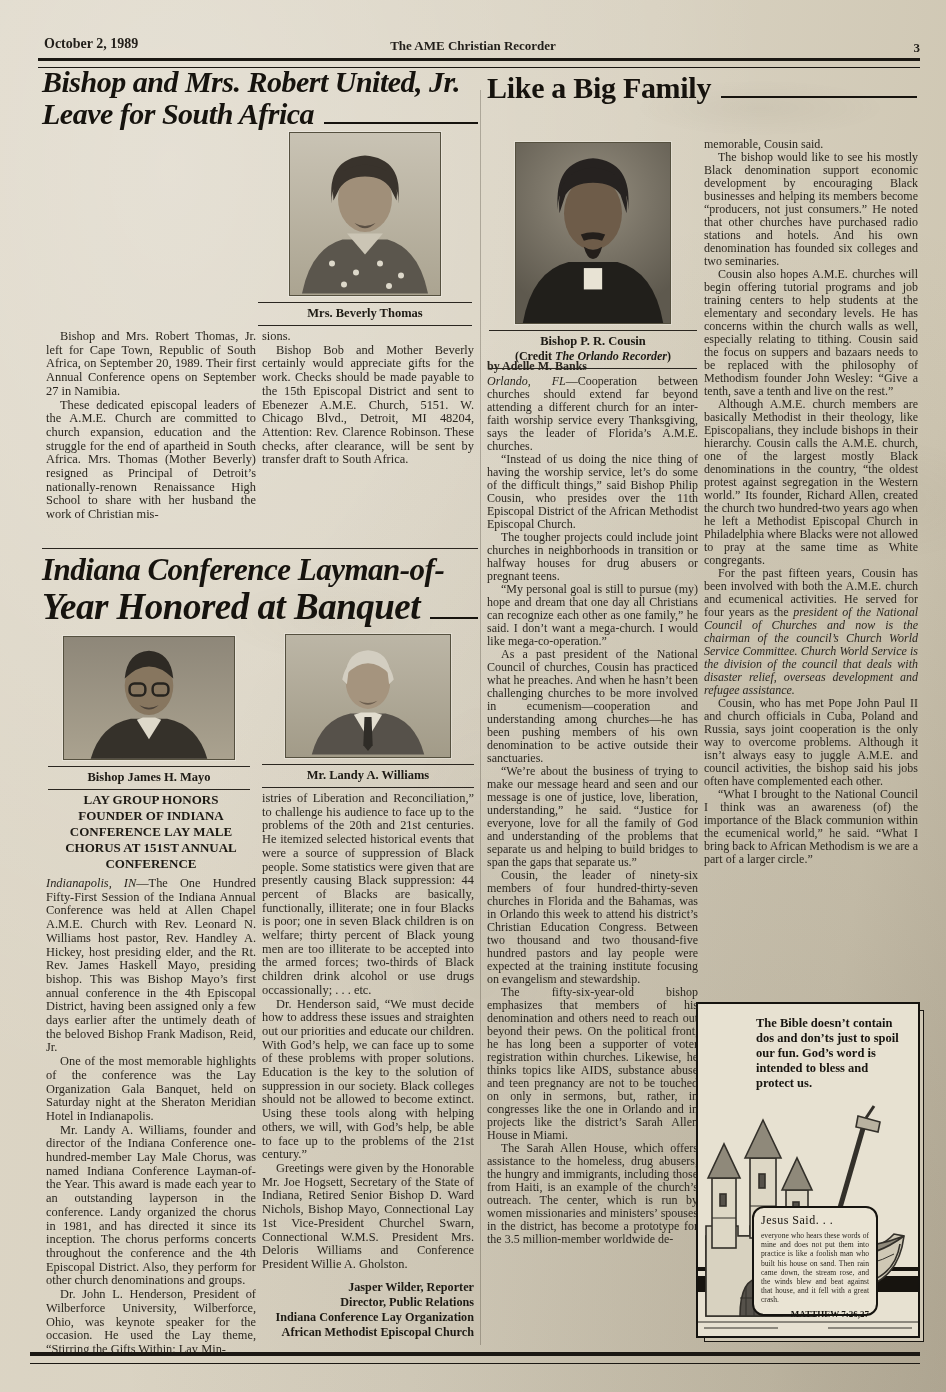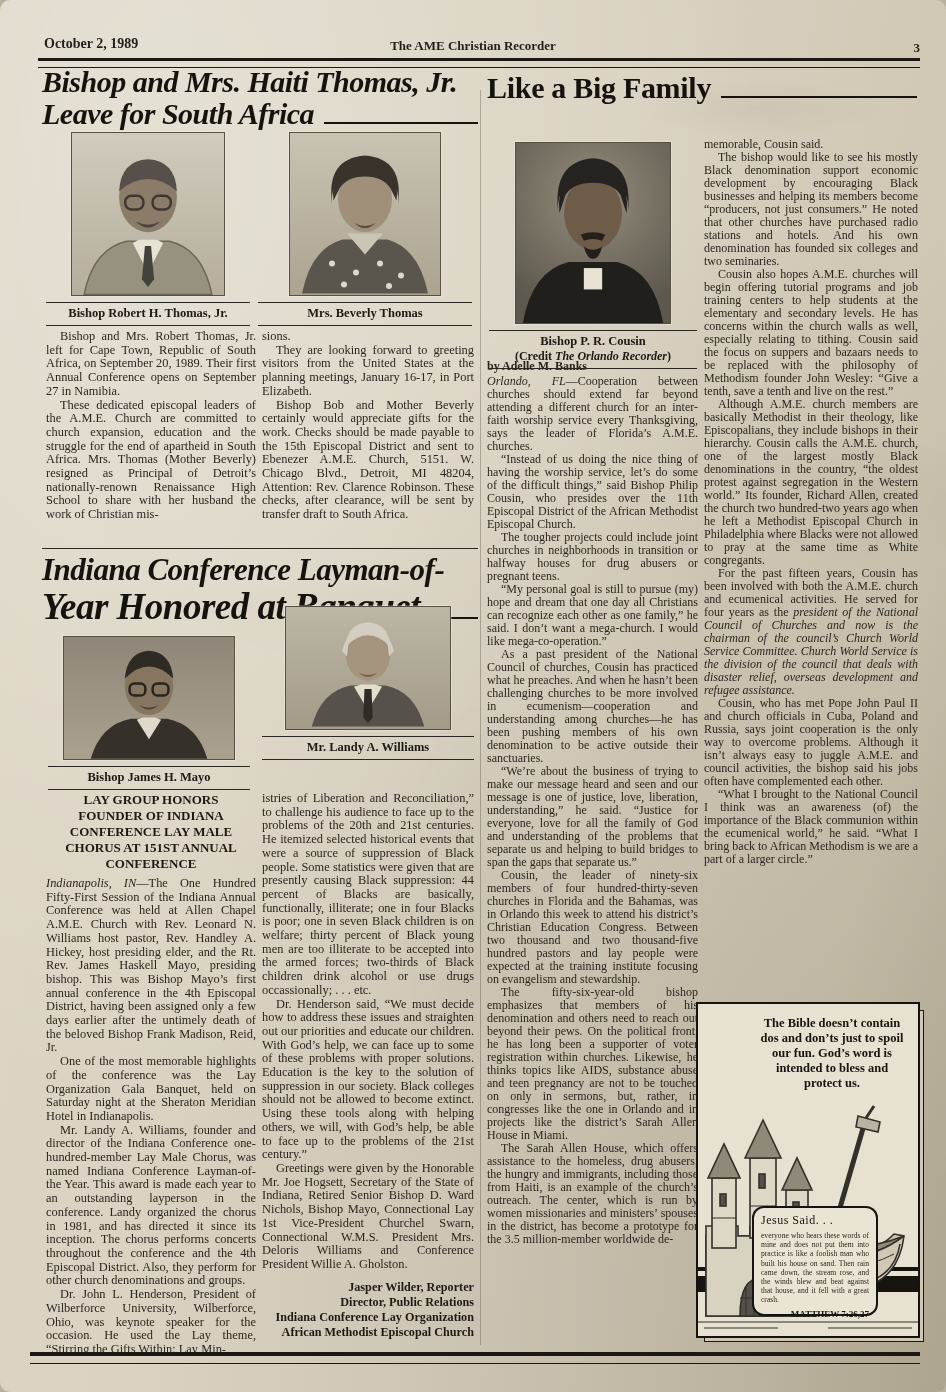--- a/index.html
+++ b/index.html
@@ -9,21 +9,20 @@
     font-family:"Liberation Serif","DejaVu Serif",serif;
     -webkit-font-smoothing:antialiased;
   }
   #page{
     position:relative;width:946px;height:1392px;overflow:hidden;
     background:
       radial-gradient(ellipse at 18% 12%, rgba(255,255,255,.28), rgba(255,255,255,0) 55%),
       radial-gradient(ellipse at 85% 95%, rgba(70,60,40,.16), rgba(70,60,40,0) 60%),
       linear-gradient(100deg,#ddd6c6 0%,#d8d1c0 55%,#cfc7b3 85%,#bdb4a0 100%);
     color:#221f1a;
-    border-radius:10px;
   }
   
   .bleed{
     position:absolute;inset:0;pointer-events:none;opacity:.5;
     background:
       radial-gradient(ellipse 180px 40px at 760px 108px, rgba(90,82,66,.12), transparent 70%),
       radial-gradient(ellipse 160px 60px at 330px 620px, rgba(90,82,66,.07), transparent 70%),
       radial-gradient(ellipse 200px 90px at 870px 500px, rgba(90,82,66,.10), transparent 70%),
       radial-gradient(ellipse 120px 300px at 480px 900px, rgba(90,82,66,.07), transparent 70%);
   }
@@ -59,21 +58,21 @@
   .col .dateline{font-style:italic;}
   .col .ital{font-style:italic;}
   .cousin-col{font-size:12px;line-height:13px;}
   .byline{font-weight:bold;text-indent:0 !important;margin-bottom:2px !important;}
   .subhead{font-weight:bold;text-align:center;font-size:13px;line-height:16px;width:172px;margin:0 auto 5px;color:#1d1a14;}
   .credit-block{margin-top:8px;text-align:right;font-weight:bold;font-size:12.2px;line-height:15px;color:#1d1a14;}
 
   
   .bible-shadow{position:absolute;left:704px;top:1010px;width:218px;height:330px;border:1.5px solid #1b1813;background:#cfc7b4;}
   .bible-box{position:absolute;left:696px;top:1002px;width:220px;height:332px;border:2px solid #15130f;background:#e7e1d1;overflow:hidden;}
-  .bible-msg{position:absolute;top:12px;right:10px;width:152px;text-align:center;font-weight:bold;
+  .bible-msg{position:absolute;top:12px;right:10px;width:152px;text-align:left;font-weight:bold;
     font-size:12.5px;line-height:15px;color:#17140f;}
   .bible-art{position:absolute;left:0;bottom:0;width:220px;height:250px;}
   .stripe{position:absolute;left:0;right:0;background:#17140f;}
   .jesus-panel{position:absolute;left:752px;top:1206px;width:126px;height:110px;background:#eae4d4;
     border:2px solid #15130f;border-radius:12px;padding:5px 7px;box-sizing:border-box;z-index:5;}
   .jesus-title{font-size:12px;letter-spacing:.5px;color:#17140f;margin:0 0 3px;}
   .jesus-verse{font-size:7.6px;line-height:9.2px;text-align:justify;color:#2a261f;}
   .jesus-ref{margin-top:4px;text-align:right;font-weight:bold;font-size:9px;color:#17140f;}
 </style>
 </head>
@@ -81,42 +80,27 @@
 
 <div id="page">
   <div class="bleed"></div>
 
   <div class="hdr-date">October 2, 1989</div>
   <div class="hdr-title">The AME Christian Recorder</div>
   <div class="hdr-page">3</div>
   <div class="rule-double"></div>
 
   <div style="position:absolute;left:42px;top:66px;width:438px;">
-    <div class="headline-italic" style="font-size:30px;">Bishop and Mrs. Haiti Thomas, Jr.</div>
+    <div class="headline-italic" style="font-size:30px;">Bishop and Mrs. Robert United, Jr.</div>
     <div class="hl-line2">
       <span class="headline-italic" style="font-size:30px;text-align:right;">Leave for South Africa</span>
       <span class="hl-rule"></span>
     </div>
   </div>
 
-  <figure style="left:46px;top:132px;width:204px;">
-    <div class="photo" style="width:152px;height:162px;background:linear-gradient(#d0cbbd,#b5ae9d);">
-      <svg viewBox="0 0 100 106">
-        <path d="M8 106 Q14 76 36 71 L64 71 Q86 76 92 106 Z" fill="#97917f" stroke="#6d675a" stroke-width="1"></path>
-        <path d="M40 72 L50 92 L60 72 L56 70 L44 70 Z" fill="#e6e2d4"></path>
-        <path d="M48 74 L52 74 L54 96 L50 101 L46 96 Z" fill="#44403a"></path>
-        <ellipse cx="50" cy="42" rx="19" ry="23" fill="#8a7c68"></ellipse>
-        <path d="M31 38 Q32 18 50 17 Q68 18 69 38 Q60 30 50 30 Q40 30 31 38Z" fill="#57504a"></path>
-        <rect x="35" y="41" width="12" height="9" rx="4" fill="none" stroke="#3c3831" stroke-width="1.6"></rect>
-        <rect x="53" y="41" width="12" height="9" rx="4" fill="none" stroke="#3c3831" stroke-width="1.6"></rect>
-        <path d="M42 58 Q50 62 58 58 Q50 66 42 58Z" fill="#4a443c"></path>
-      </svg>
-    </div>
-    <figcaption>Bishop Robert H. Thomas, Jr.</figcaption>
-  </figure>
 
   <figure style="left:258px;top:132px;width:214px;">
     <div class="photo" style="width:150px;height:162px;background:linear-gradient(#c9c3b4,#aba491);">
       <svg viewBox="0 0 100 106">
         <path d="M8 106 Q14 76 35 70 L65 70 Q86 76 92 106 Z" fill="#5b564d"></path>
         <circle cx="28" cy="86" r="2" fill="#ddd8ca"></circle>
           <circle cx="44" cy="92" r="2" fill="#ddd8ca"></circle>
         <circle cx="60" cy="86" r="2" fill="#ddd8ca"></circle>
           <circle cx="74" cy="94" r="2" fill="#ddd8ca"></circle>
         <circle cx="36" cy="100" r="2" fill="#ddd8ca"></circle>
@@ -130,21 +114,20 @@
     </div>
     <figcaption>Mrs. Beverly Thomas</figcaption>
   </figure>
 
   <div class="col" style="left:46px;top:330px;width:210px;height:218px;">
     <p>Bishop and Mrs. Robert Thomas, Jr. left for Cape Town, Republic of South Africa, on September 20, 1989. Their first Annual Conference opens on September 27 in Namibia.</p>
     <p>These dedicated episcopal leaders of the A.M.E. Church are committed to church expansion, education and the struggle for the end of apartheid in South Africa. Mrs. Thomas (Mother Beverly) resigned as Principal of Detroit’s nationally-renown Renaissance High School to share with her husband the work of Christian mis-</p>
   </div>
   <div class="col" style="left:262px;top:330px;width:212px;height:218px;">
     <p class="noindent">sions.</p>
-    <p>They are looking forward to greeting visitors from the United States at the planning meetings, January 16-17, in Port Elizabeth.</p>
     <p>Bishop Bob and Mother Beverly certainly would appreciate gifts for the work. Checks should be made payable to the 15th Episcopal District and sent to Ebenezer A.M.E. Church, 5151. W. Chicago Blvd., Detroit, MI 48204, Attention: Rev. Clarence Robinson. These checks, after clearance, will be sent by transfer draft to South Africa.</p>
   </div>
 
   <div class="rule-thin" style="left:42px;width:436px;top:548px;"></div>
 
   <div style="position:absolute;left:42px;top:554px;width:438px;">
     <div class="headline-italic" style="font-size:31px;">Indiana Conference Layman-of-</div>
     <div class="hl-line2">
       <span class="headline-italic" style="font-size:37px;">Year Honored at Banquet</span>
       <span class="hl-rule"></span>
@@ -159,21 +142,21 @@
         <ellipse cx="70" cy="40" rx="20" ry="24" fill="#87765f"></ellipse>
         <path d="M50 34 Q52 12 70 11 Q88 12 90 34 Q80 24 70 24 Q60 24 50 34Z" fill="#2e2a24"></path>
         <rect x="54" y="38" width="13" height="10" rx="4" fill="none" stroke="#26231e" stroke-width="2"></rect>
         <rect x="73" y="38" width="13" height="10" rx="4" fill="none" stroke="#26231e" stroke-width="2"></rect>
         <path d="M62 56 Q70 60 78 56 Q70 63 62 56Z" fill="#4a4138"></path>
       </svg>
     </div>
     <figcaption>Bishop James H. Mayo</figcaption>
   </figure>
 
-  <figure style="left:262px;top:606px;width:212px;">
+  <figure style="left:262px;top:634px;width:212px;">
     <div class="photo" style="width:164px;height:122px;background:linear-gradient(#bcb6a6,#a29b88);">
       <svg viewBox="0 0 140 100">
         <path d="M22 100 Q30 70 55 65 L85 65 Q110 70 118 100 Z" fill="#56514a"></path>
         <path d="M58 66 L70 86 L82 66 L76 64 L64 64 Z" fill="#e2ddcf"></path>
         <path d="M67 68 L73 68 L74 92 L70 97 L66 92 Z" fill="#2f2c27"></path>
         <ellipse cx="70" cy="38" rx="19" ry="23" fill="#a5947e"></ellipse>
         <path d="M51 32 Q52 12 70 11 Q88 12 89 32 Q80 22 70 22 Q60 22 51 32Z" fill="#d3cec1"></path>
         <path d="M48 36 Q50 26 54 24 L52 40 Z" fill="#d3cec1"></path>
         <path d="M92 36 Q90 26 86 24 L88 40 Z" fill="#d3cec1"></path>
         <path d="M62 54 Q70 58 78 54 Q70 61 62 54Z" fill="#6b5d4e"></path>

